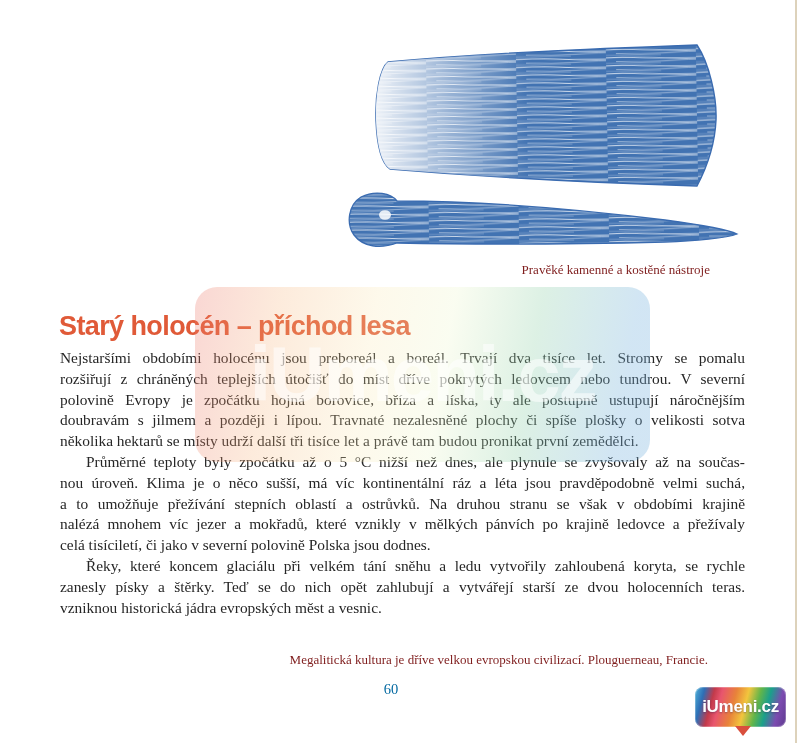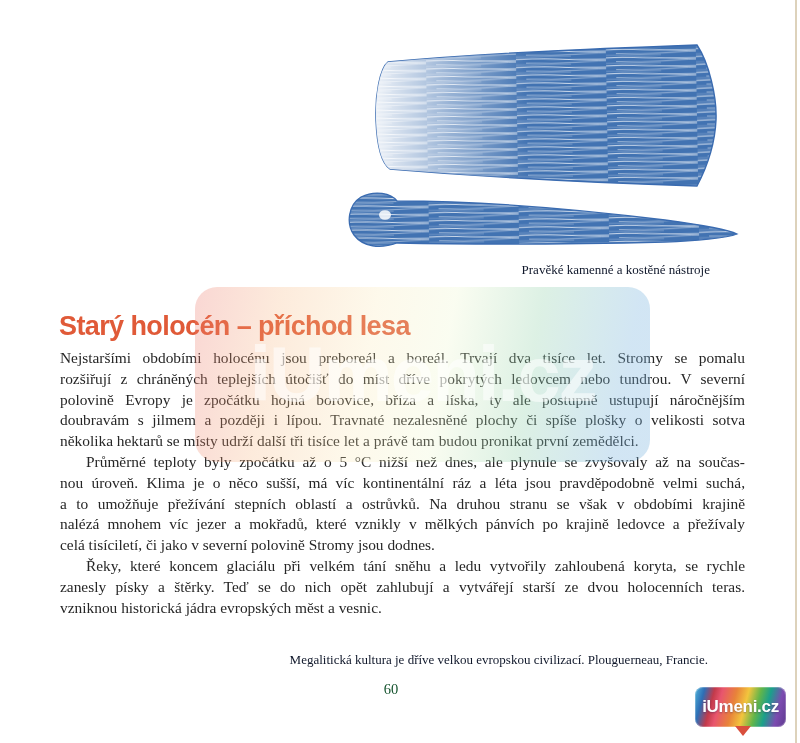--- a/index.html
+++ b/index.html
@@ -6,21 +6,21 @@
   #page{
     position:relative;width:800px;height:743px;background:#ffffff;overflow:hidden;
     font-family:"Liberation Serif", serif;
   }
   
   .scan-edge{position:absolute;right:3px;top:0;width:2px;height:743px;background:rgba(203,186,150,.65);}
   
   .illustration{position:absolute;left:335px;top:5px;width:440px;height:250px;}
   
   .caption{
-    position:absolute;color:#0f172a;font-size:13px;line-height:16px;
+    position:absolute;color:#7f1d1d;font-size:13px;line-height:16px;
     font-family:"Liberation Serif", serif;white-space:nowrap;
   }
   .caption-top{top:262px;right:90px;text-align:right;}
   .caption-bottom{top:652px;right:92px;text-align:right;}
   
   .heading{
     position:absolute;left:59px;top:291px;width:700px;
     font-family:"Liberation Sans", sans-serif;font-weight:bold;
     font-size:27px;letter-spacing:-0.6px;color:#e05a38;line-height:34px;
   }
@@ -29,21 +29,21 @@
   .para{margin:0;}
   .line{
     font-size:15.4px;line-height:20.8px;height:20.8px;overflow:hidden;
     text-align:justify;color:#262626;
   }
   .line.just{text-align-last:justify;}
   .line.ind{text-indent:26px;}
   
   .page-number{
     position:absolute;left:341px;top:681px;width:100px;text-align:center;
-    font-size:14.5px;color:#14532d;font-family:"Liberation Serif", serif;
+    font-size:14.5px;color:#0369a1;font-family:"Liberation Serif", serif;
   }
   
   .watermark{
     position:absolute;left:195px;top:287px;width:455px;height:175px;
     border-radius:22px;pointer-events:none;z-index:5;
     background:linear-gradient(100deg,
       rgba(236,122,110,0.30) 0%,
       rgba(246,178,120,0.26) 18%,
       rgba(250,232,178,0.26) 38%,
       rgba(236,246,200,0.26) 54%,
@@ -126,21 +126,21 @@
         <div class="line just">rozšiřují z chráněných teplejších útočišť do míst dříve pokrytých ledovcem nebo tundrou. V severní</div>
         <div class="line just">polovině Evropy je zpočátku hojná borovice, bříza a líska, ty ale postupně ustupují náročnějším</div>
         <div class="line just">doubravám s jilmem a později i lípou. Travnaté nezalesněné plochy či spíše plošky o velikosti sotva</div>
         <div class="line">několika hektarů se místy udrží další tři tisíce let a právě tam budou pronikat první zemědělci.</div>
       </div>
       <div class="para">
         <div class="line just ind">Průměrné teploty byly zpočátku až o 5 °C nižší než dnes, ale plynule se zvyšovaly až na součas-</div>
         <div class="line just">nou úroveň. Klima je o něco sušší, má víc kontinentální ráz a léta jsou pravděpodobně velmi suchá,</div>
         <div class="line just">a to umožňuje přežívání stepních oblastí a ostrůvků. Na druhou stranu se však v obdobími krajině</div>
         <div class="line just">nalézá mnohem víc jezer a mokřadů, které vznikly v mělkých pánvích po krajině ledovce a přežívaly</div>
-        <div class="line">celá tisíciletí, či jako v severní polovině Stromy jsou dodnes.</div>
+        <div class="line">celá tisíciletí, či jako v severní polovině Polska jsou dodnes.</div>
       </div>
       <div class="para">
         <div class="line just ind">Řeky, které koncem glaciálu při velkém tání sněhu a ledu vytvořily zahloubená koryta, se rychle</div>
         <div class="line just">zanesly písky a štěrky. Teď se do nich opět zahlubují a vytvářejí starší ze dvou holocenních teras.</div>
         <div class="line">vzniknou historická jádra evropských měst a vesnic.</div>
       </div>
     </div>
 
   <div class="watermark">
     <span class="watermark-text">iUmeni.cz</span>

